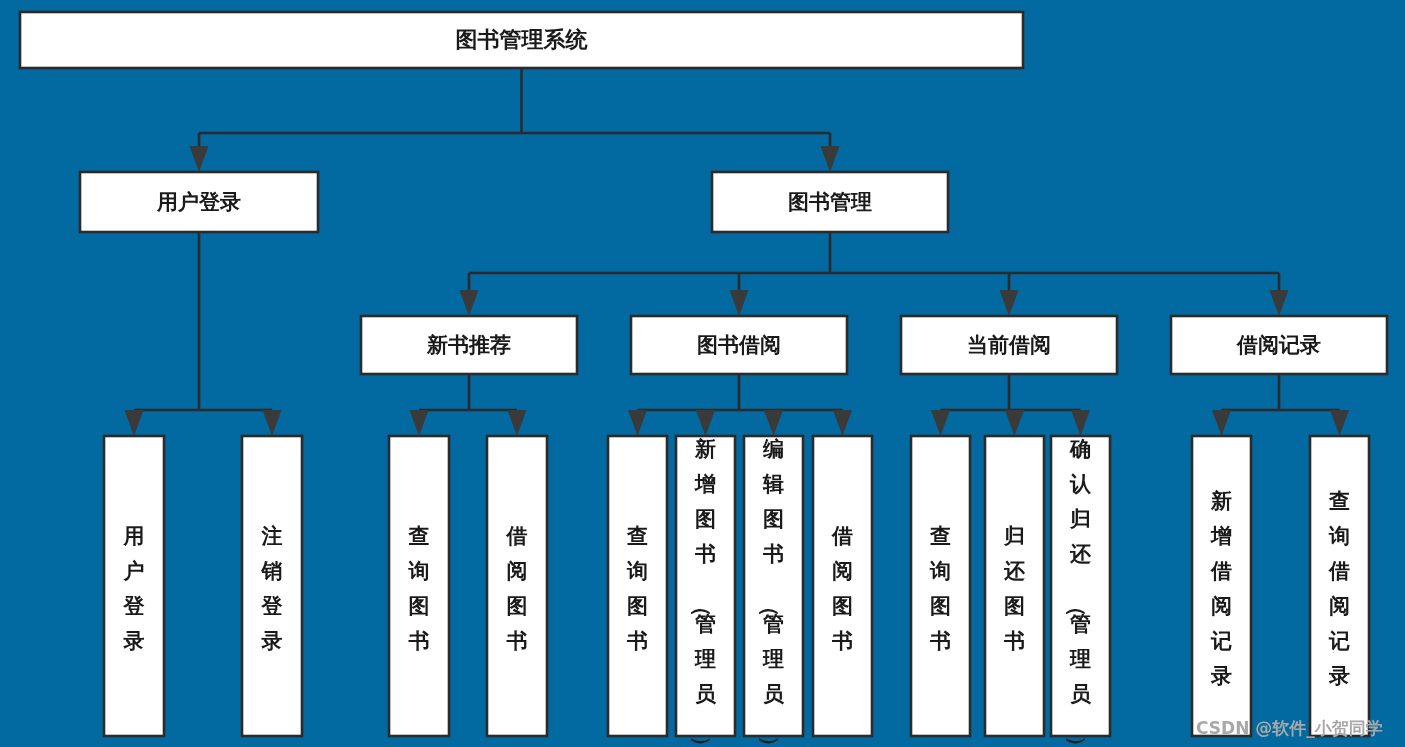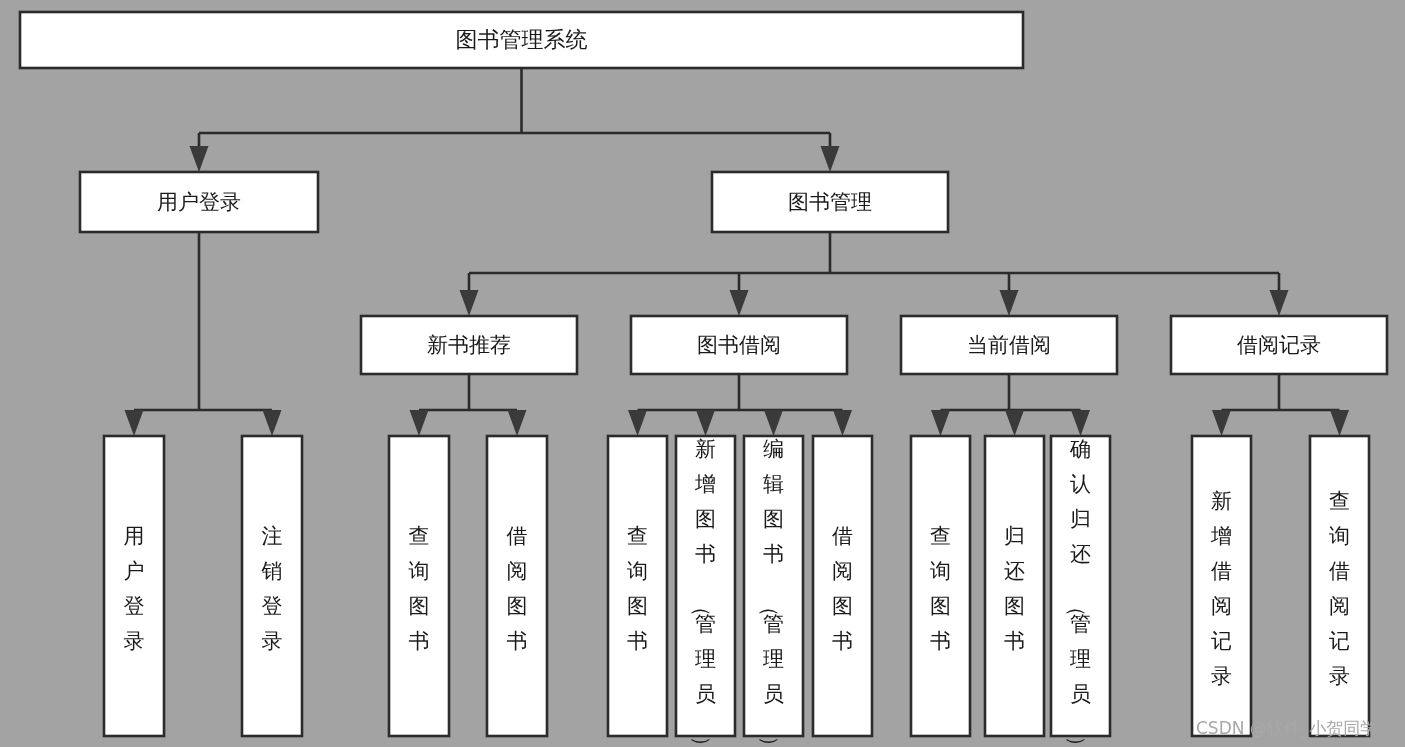--- a/index.html
+++ b/index.html
@@ -7,22 +7,23 @@
     padding: 0;
     background: #ffffff;
   }
   body {
     font-family: "DejaVu Sans", "Liberation Sans", sans-serif;
   }
   #diagram-root {
     position: relative;
     width: 1405px;
     height: 747px;
-    background: #a3a3a3;
+    background: #0369a1;
     overflow: hidden;
+    font-weight: bold;
   }
   svg.diagram-canvas {
     position: absolute;
     left: 0;
     top: 0;
     width: 1405px;
     height: 747px;
     display: block;
   }
   .node-box {

